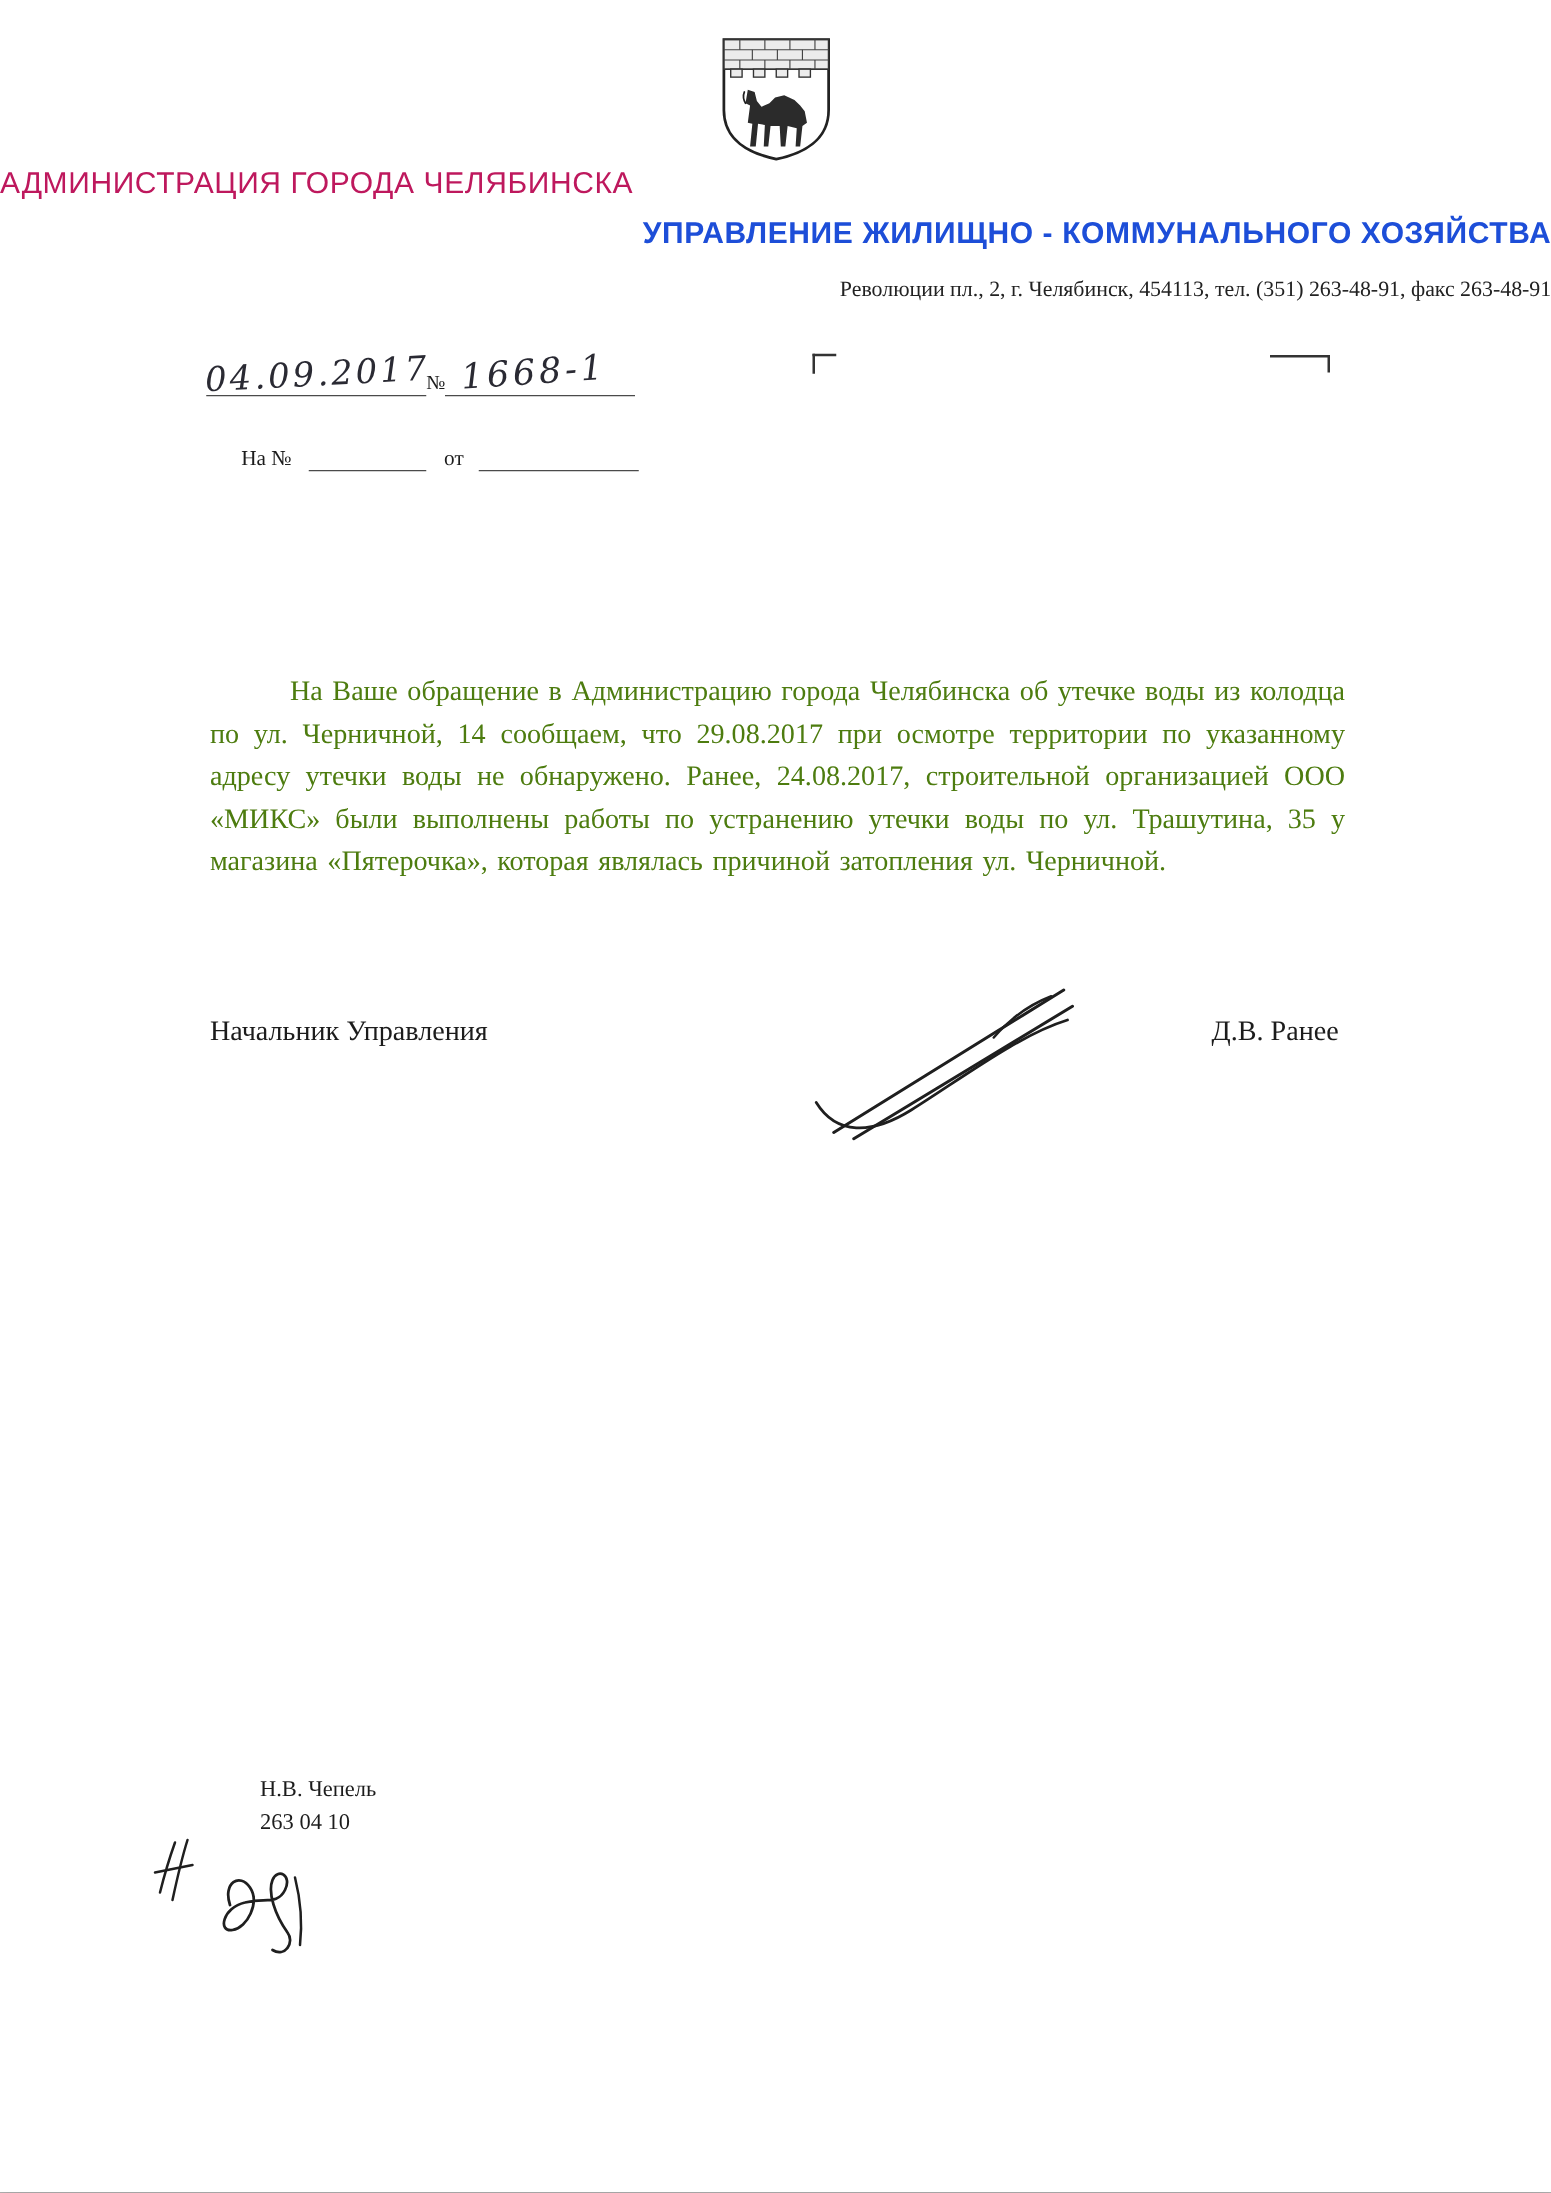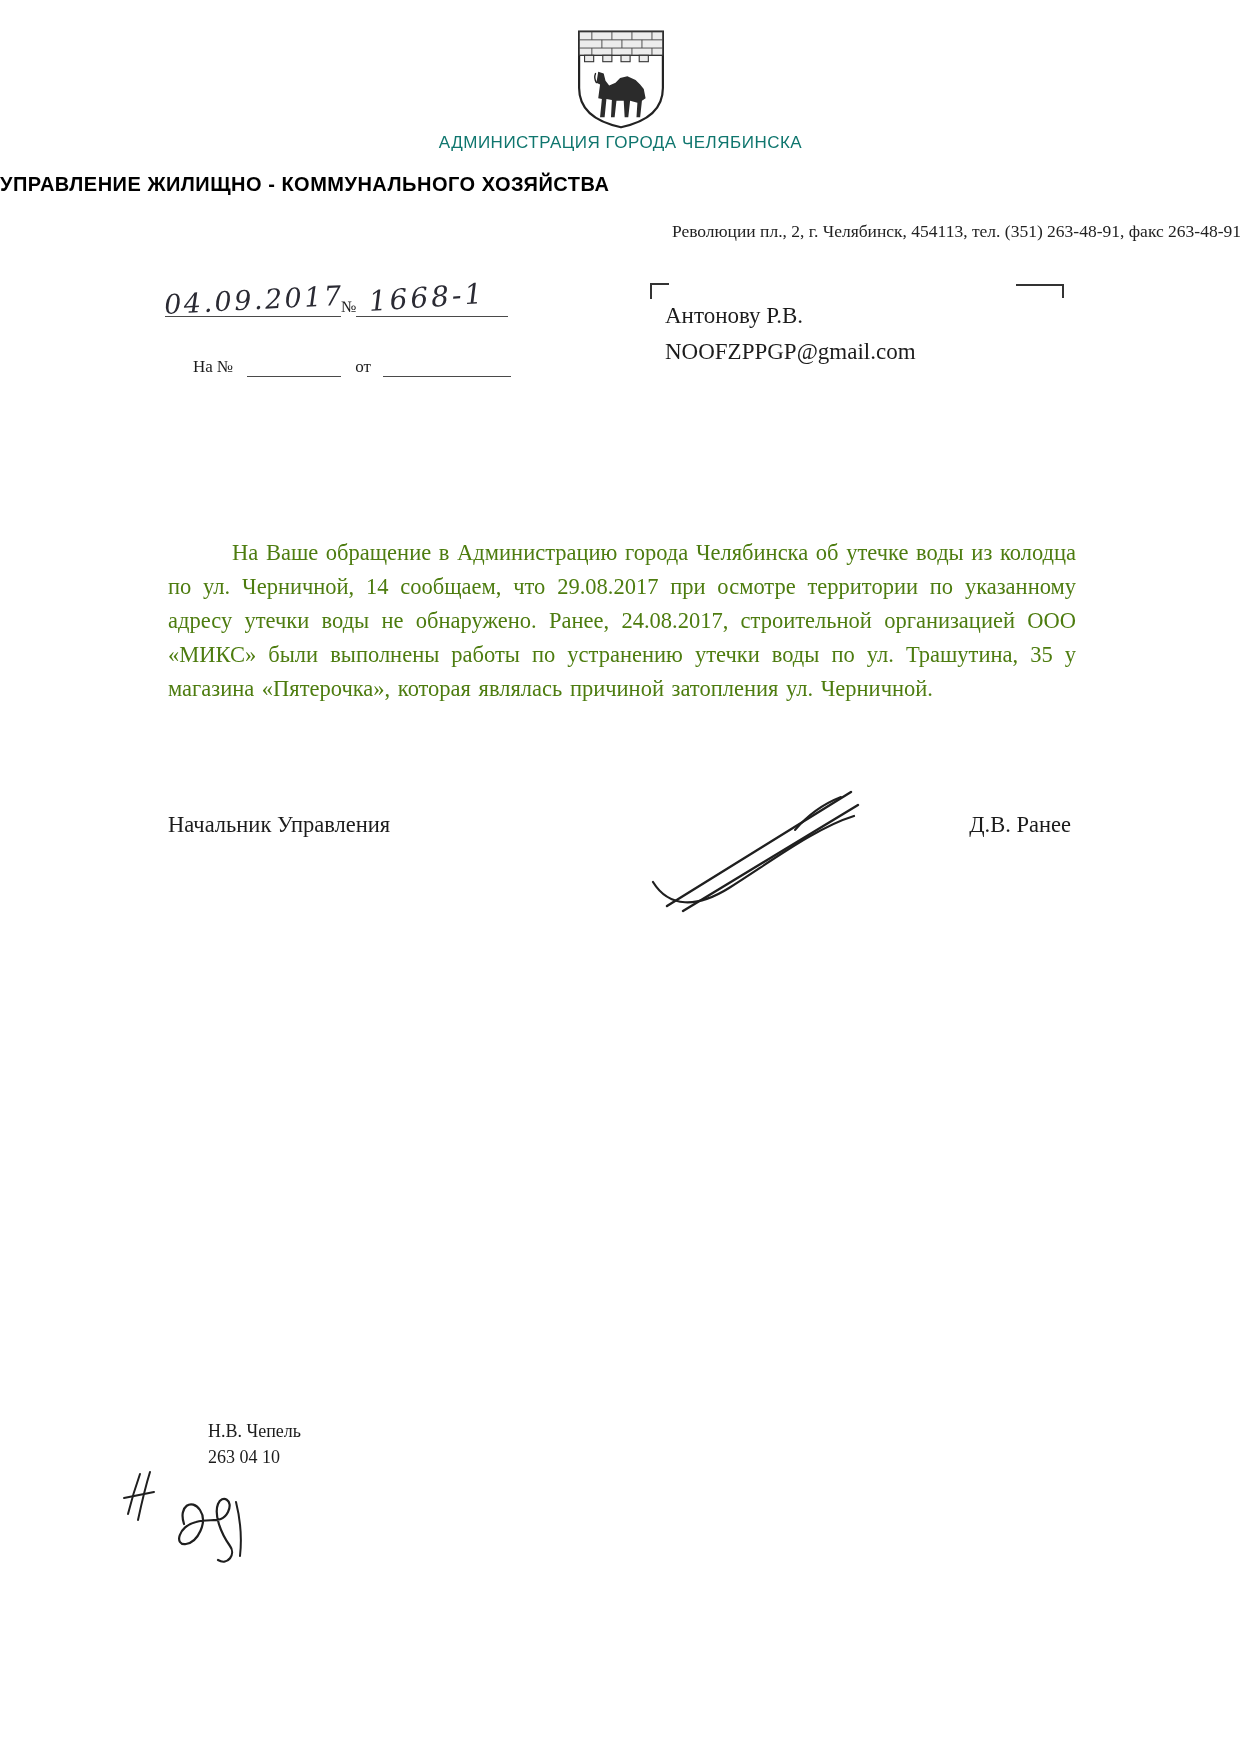--- a/index.html
+++ b/index.html
@@ -11,29 +11,29 @@
     color:#1c1c1c;
     font-family:"Liberation Serif", serif;
     overflow:hidden;
     box-shadow:0 0 12px rgba(0,0,0,.4);
   }
 
   
   .emblem { position:absolute; left:50%; top:28px; transform:translateX(-50%); }
   .admin-line {
     position:absolute; top:133px; left:0; width:100%;
-    text-align:center;
+    text-align:left;
     font-family:"Liberation Sans", sans-serif;
-    font-size:17px; letter-spacing:.5px; color:#0f766e;
+    font-size:24px; letter-spacing:.5px; color:#be185d;
   }
   .org-name {
     position:absolute; top:173px; left:0; width:100%;
-    text-align:left;
+    text-align:right;
     font-family:"Liberation Sans", sans-serif;
-    font-weight:bold; font-size:20px; letter-spacing:.5px; color:#000000;
+    font-weight:bold; font-size:24px; letter-spacing:.5px; color:#1d4ed8;
   }
   .address-line {
     position:absolute; top:221px; left:0; width:100%;
     text-align:right;
     font-family:"Liberation Serif", serif;
     font-size:17.5px; color:#222;
   }
 
   
   .ref-line1 { position:absolute; left:165px; top:292px; height:30px; white-space:nowrap; }
@@ -155,24 +155,20 @@
     </span>
   </div>
 
   <div class="ref-line2">
     <span>На №</span><span class="uline na-l"></span><span class="ref-ot">от</span><span class="uline ot-l"></span>
   </div>
 
   <div class="corner-left"></div>
   <div class="corner-right"></div>
 
-  <div class="recipient">
-    <div>Антонову Р.В.</div>
-    <div>NOOFZPPGP@gmail.com</div>
-  </div>
 
   <div class="body-par">На Ваше обращение в Администрацию города Челябинска об утечке воды из колодца по ул. Черничной, 14 сообщаем, что 29.08.2017 при осмотре территории по указанному адресу утечки воды не обнаружено. Ранее, 24.08.2017, строительной организацией ООО «МИКС» были выполнены работы по устранению утечки воды по ул. Трашутина, 35 у магазина «Пятерочка», которая являлась причиной затопления ул. Черничной.</div>
 
   <div class="sign-title">Начальник Управления</div>
 
   <div class="signature-svg">
     <svg width="230" height="150" viewBox="0 0 230 150" aria-hidden="true">
       <path class="ink" stroke-width="2.4" d="M22,136 L206,22"></path>
       <path class="ink" stroke-width="2.4" d="M38,141 L213,35"></path>
       <path class="ink" stroke-width="2.2" d="M8,112 C24,138 52,138 84,118 C124,93 170,58 209,46"></path>

